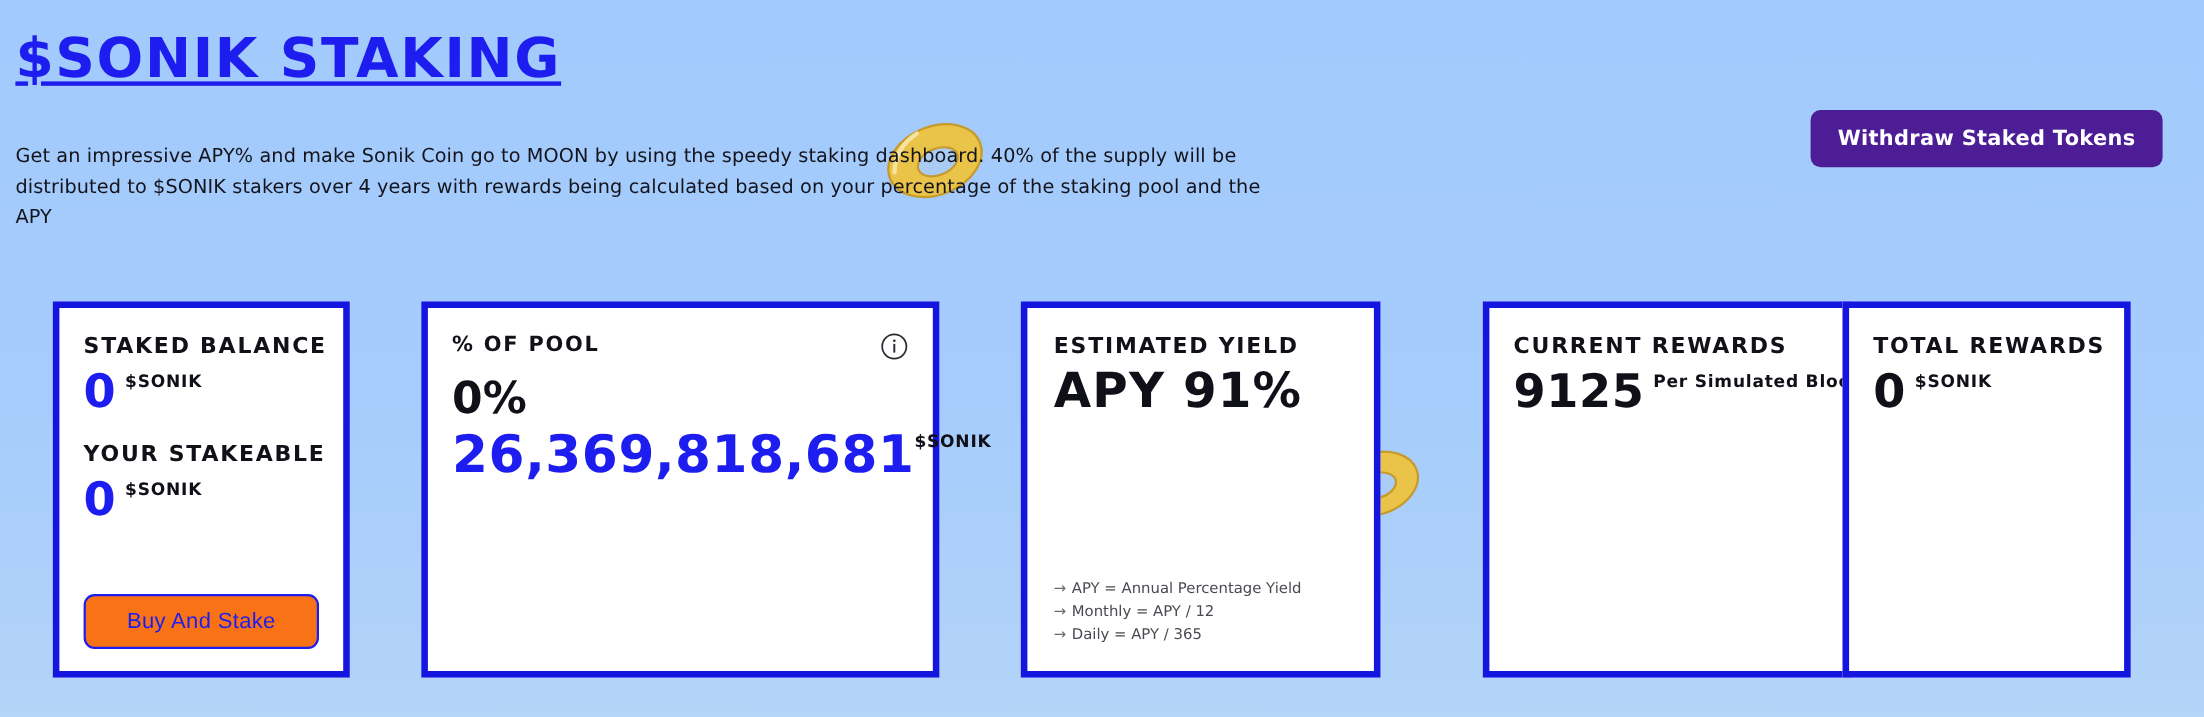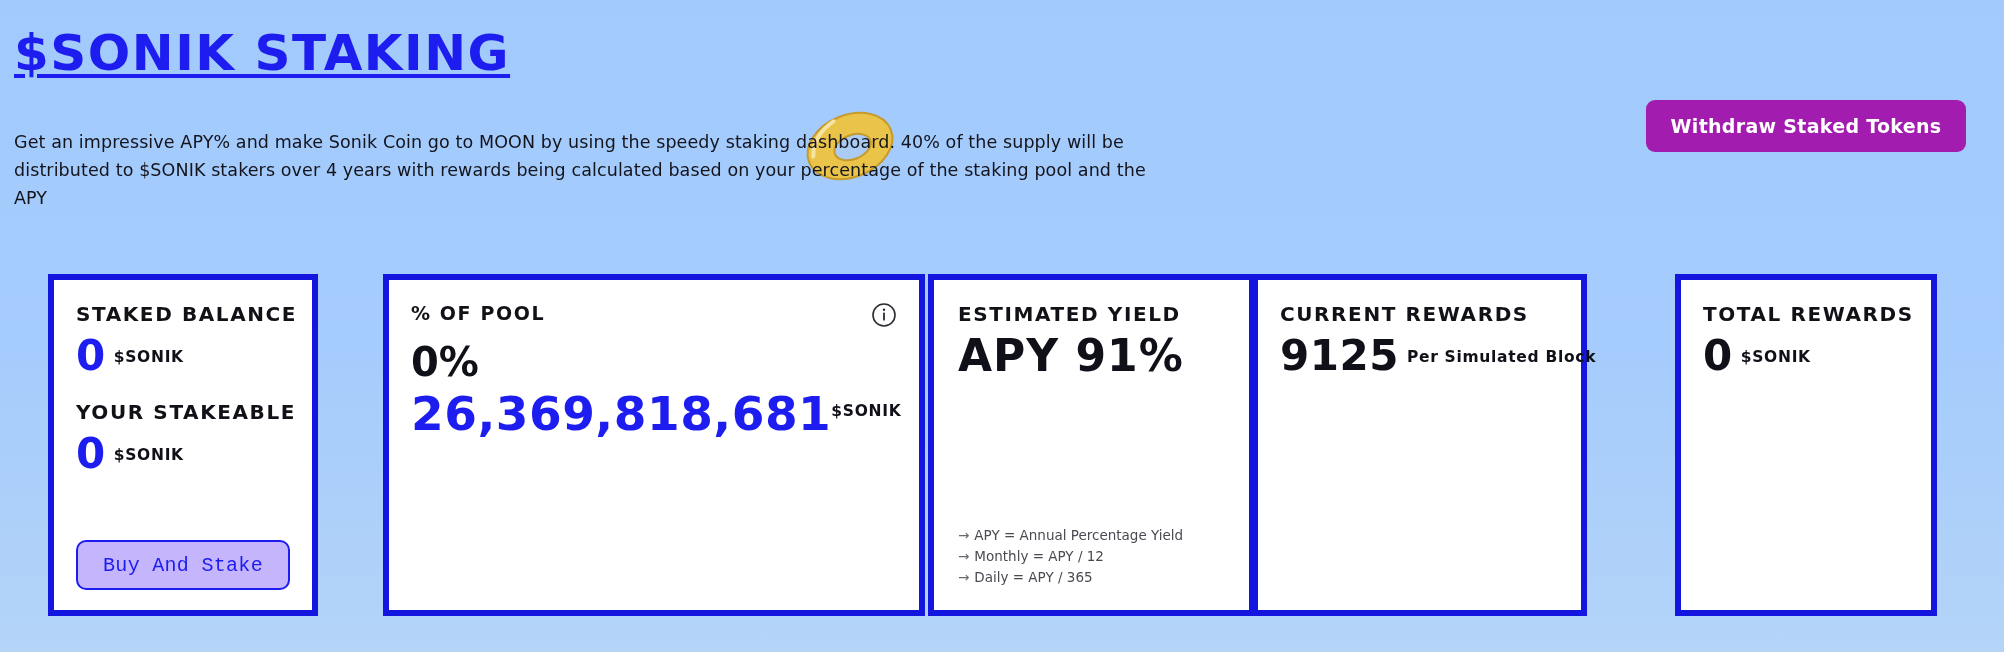--- a/index.html
+++ b/index.html
@@ -57,21 +57,21 @@
     color: #14141c;
     letter-spacing: 0.1px;
   }
 
   .withdraw-btn {
     position: absolute;
     left: 1646px;
     top: 100px;
     width: 320px;
     height: 52px;
-    background: #a21caf;
+    background: #4c1d95;
     color: #ffffff;
     border: none;
     border-radius: 9px;
     font-family: "DejaVu Sans", sans-serif;
     font-size: 19px;
     font-weight: bold;
     letter-spacing: 0.3px;
     cursor: pointer;
     display: flex;
     align-items: center;
@@ -86,23 +86,23 @@
     top: 274px;
     height: 342px;
     background: #ffffff;
     border: 6px solid #1515e0;
     padding: 22px 22px 20px 22px;
     display: flex;
     flex-direction: column;
   }
 
   .card-1 { left: 48px;   width: 270px; }
-  .card-2 { left: 383px;  width: 542px; }
+  .card-2 { left: 383px;  width: 471px; }
   .card-3 { left: 928px;  width: 327px; padding-left: 24px; }
-  .card-4 { left: 1252px; width: 335px; }
+  .card-4 { left: 1348px; width: 335px; }
   .card-5 { left: 1675px; width: 262px; }
 
   .card-head {
     font-size: 20px;
     font-weight: bold;
     letter-spacing: 1.6px;
     color: #111118;
     white-space: nowrap;
   }
   .card-2 .card-head { font-size: 19px; }
@@ -121,34 +121,34 @@
     letter-spacing: 0.5px;
   }
   .big-num.blue  { color: #1d1df0; }
   .big-num.black { color: #101018; }
 
   .unit {
     font-size: 15.5px;
     font-weight: bold;
     letter-spacing: 0.7px;
     color: #101018;
-    margin-top: 12px;
+    margin-top: 2px;
     white-space: nowrap;
   }
 
   .spacer { flex: 1 1 auto; }
 
   .ghost-btn {
     width: 100%;
     height: 50px;
-    background: #c4b5fd;
+    background: #f97316;
     border: 2.5px solid #1d1df0;
     border-radius: 10px;
     color: #1d1df0;
-    font-family: Liberation Mono, monospace;
+    font-family: Liberation Sans, sans-serif;
     font-size: 20px;
     letter-spacing: 0.3px;
     cursor: pointer;
     display: flex;
     align-items: center;
     justify-content: center;
   }
 
   
   .card2-head-row {

